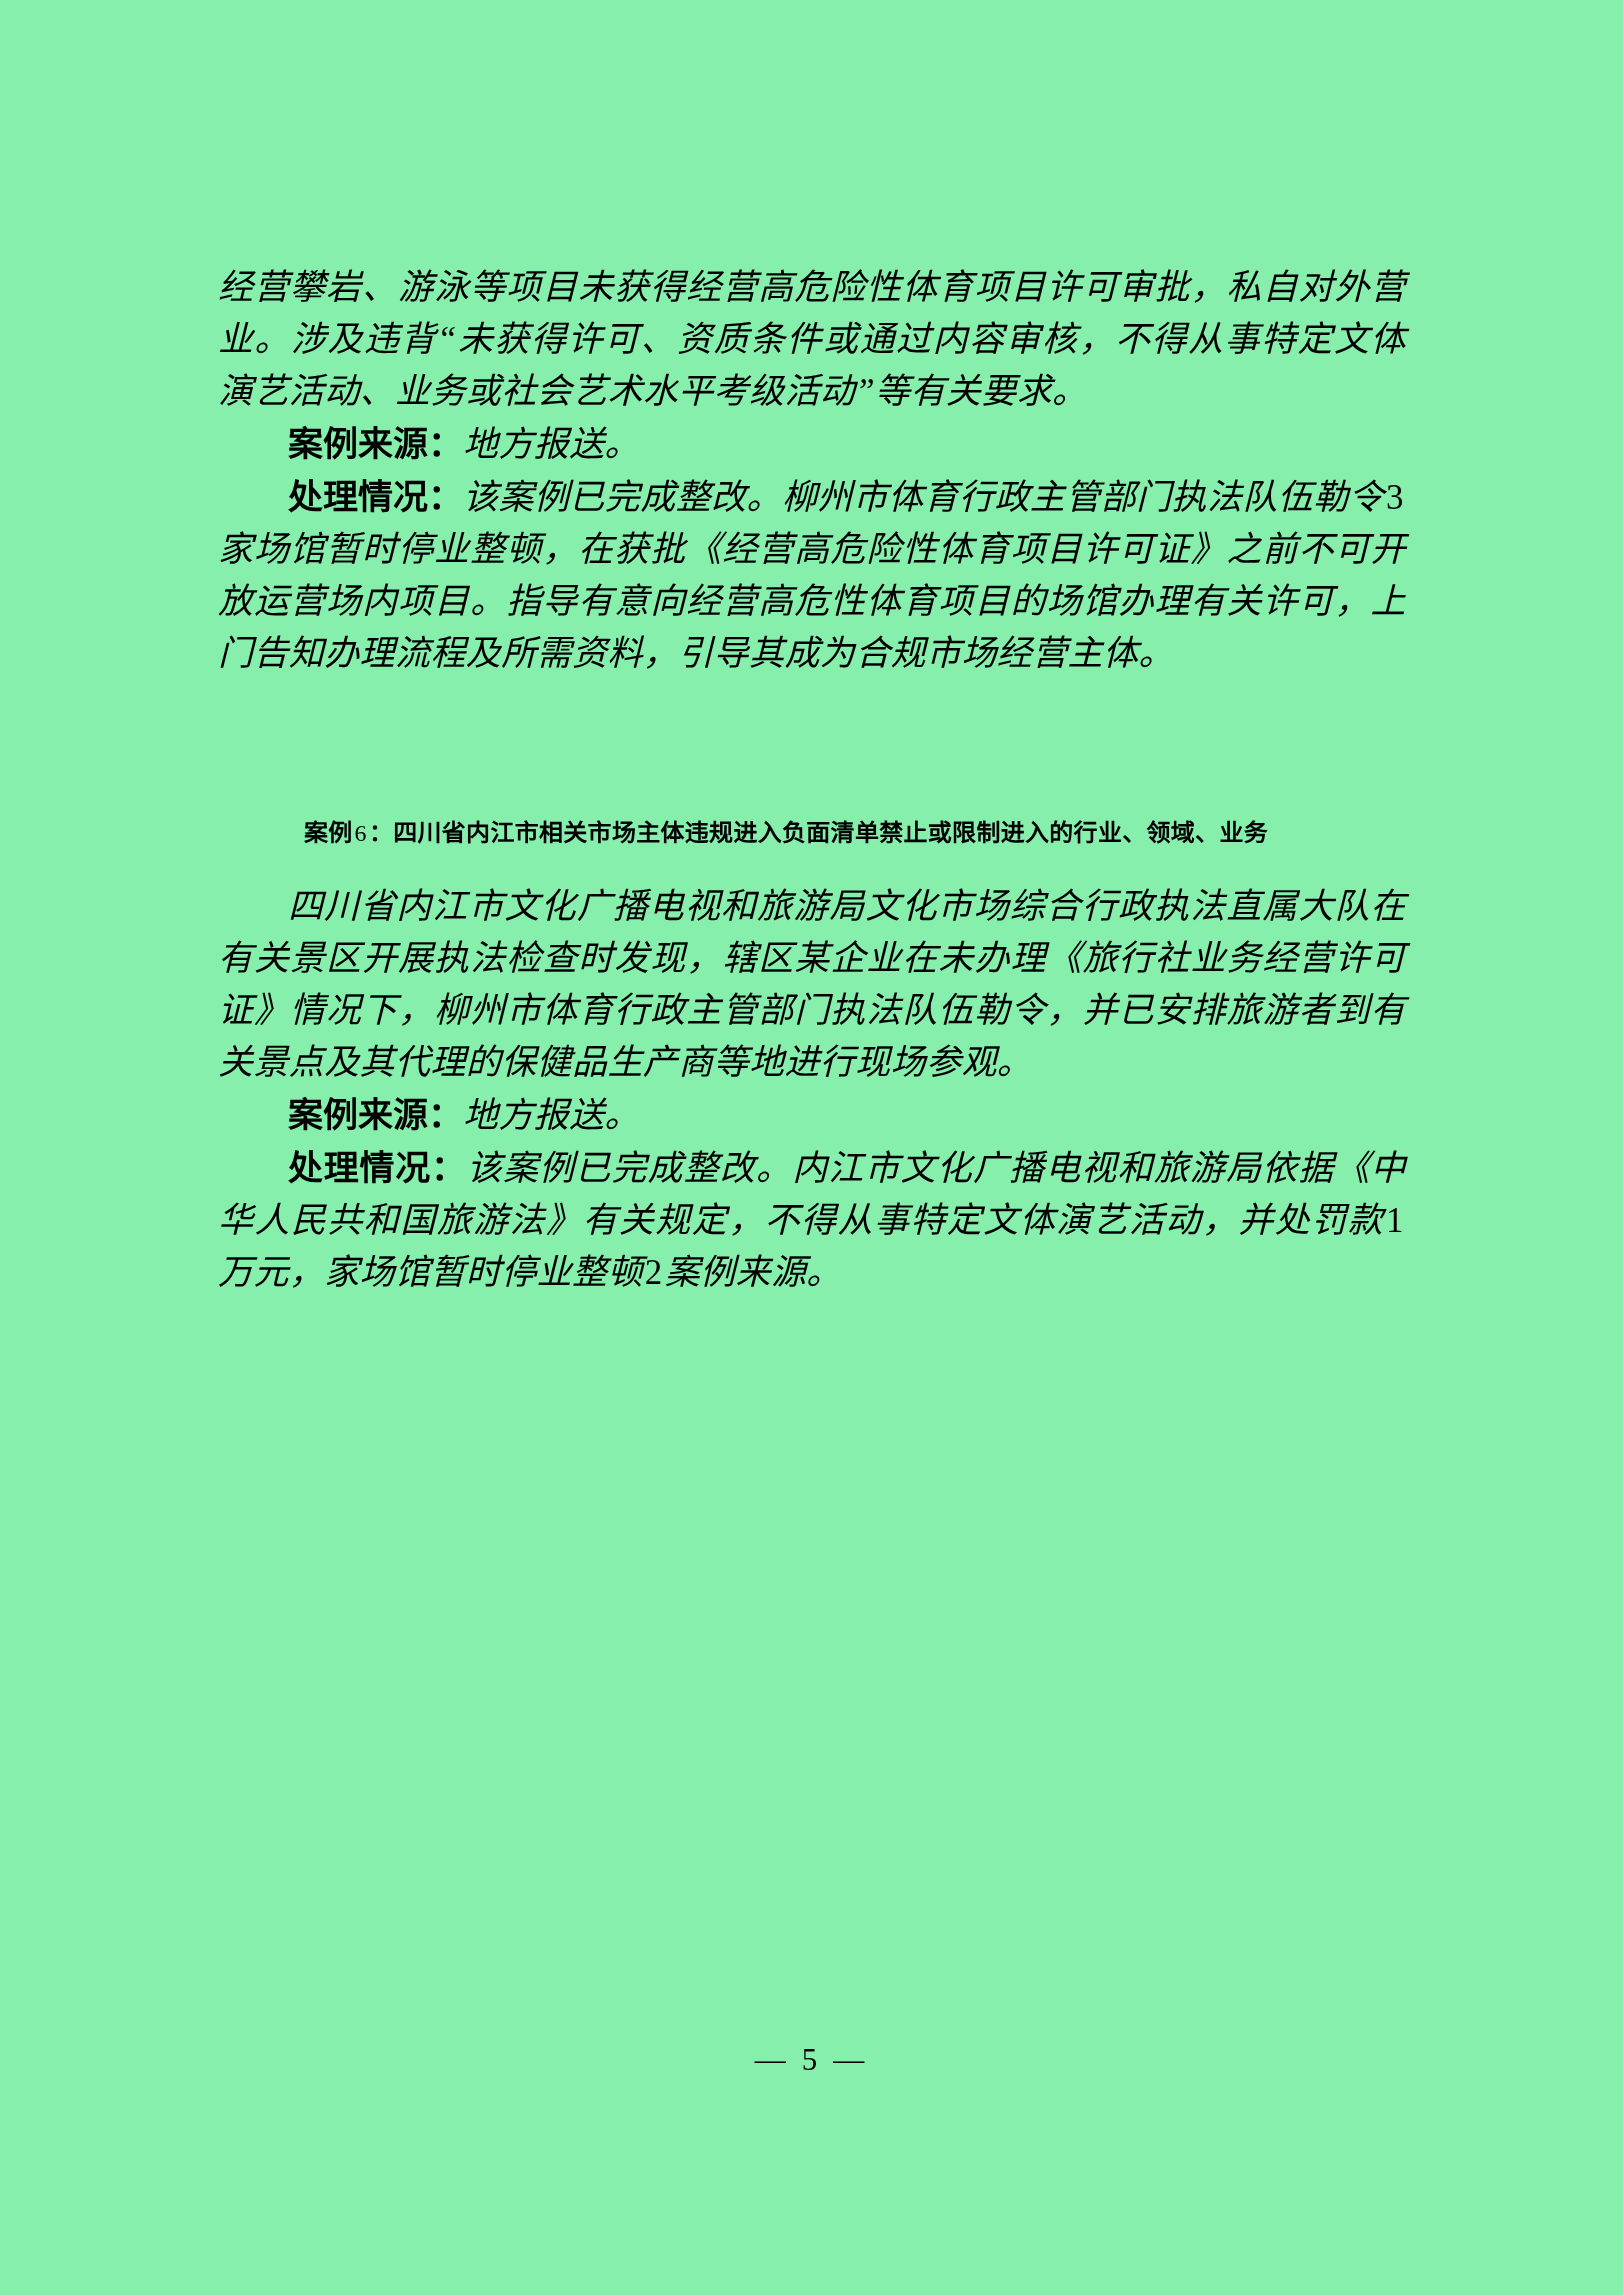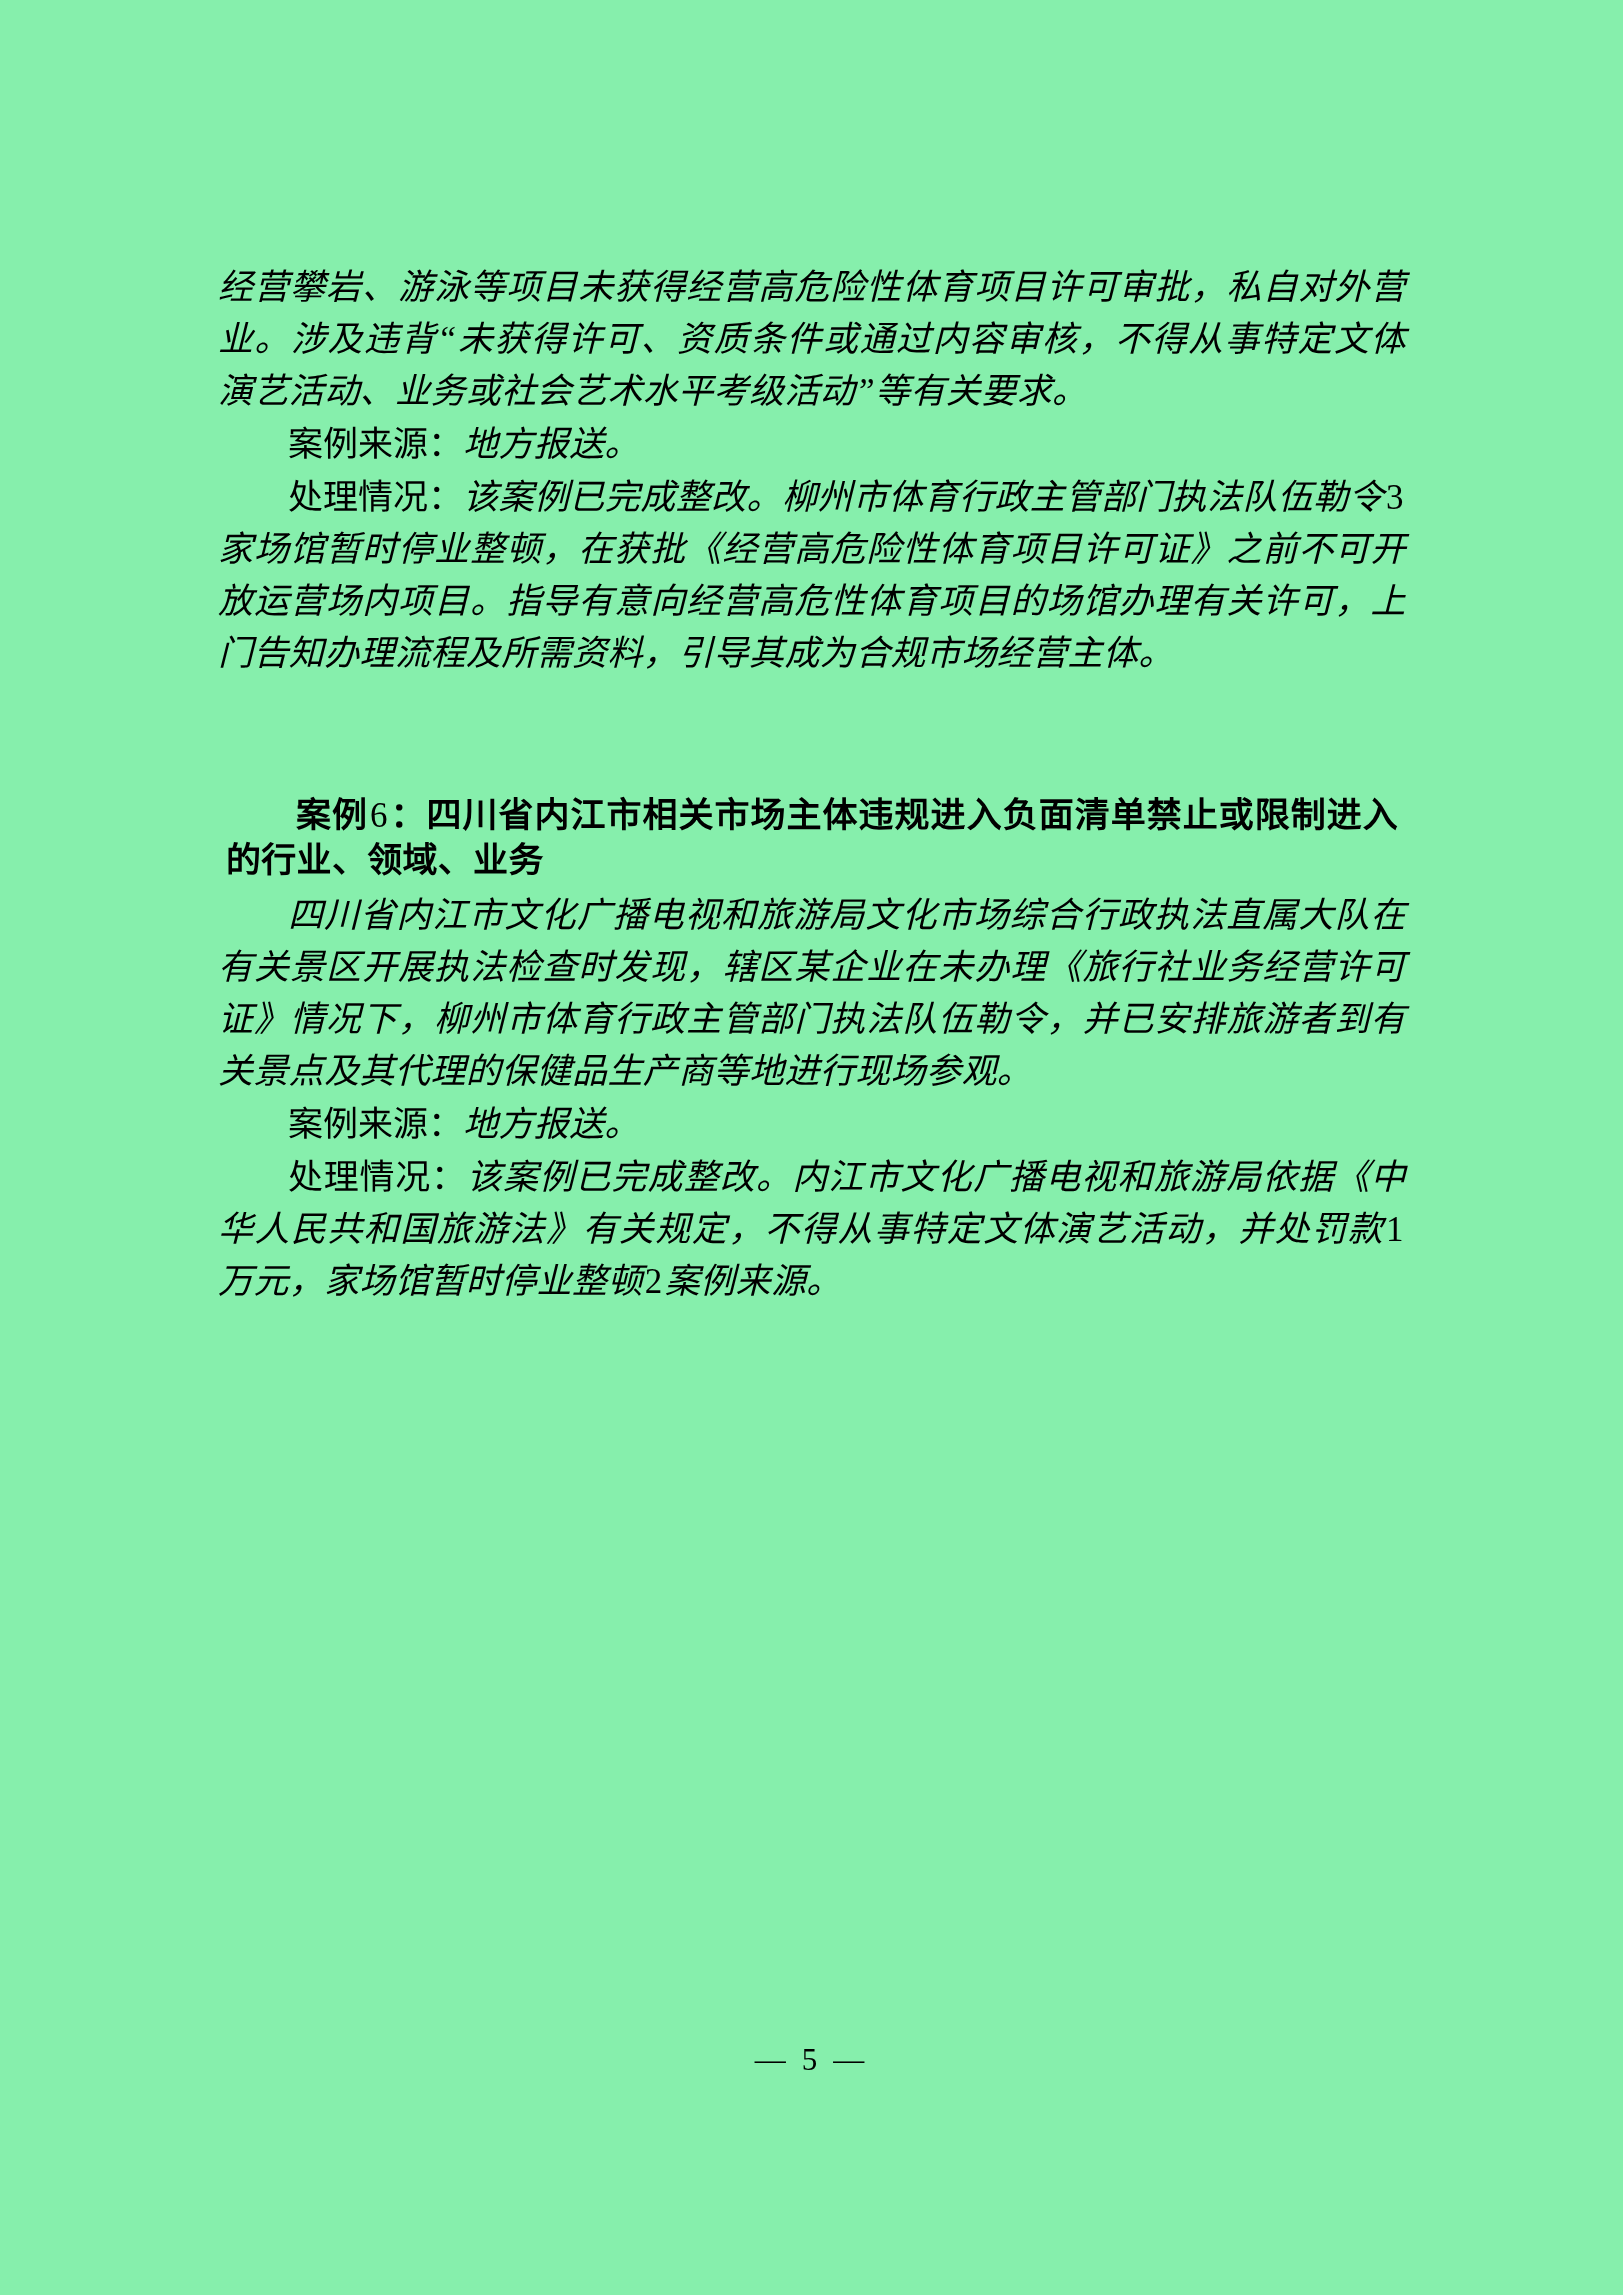--- a/index.html
+++ b/index.html
@@ -43,44 +43,44 @@
   }
 
   .para.indent {
     text-indent: 70px; 
   }
 
   
   .label {
     font-family: "Liberation Sans", "DejaVu Sans", sans-serif;
     font-style: normal;
-    font-weight: 400;
+    font-weight: 700;
     letter-spacing: 0;
   }
 
   
   .num {
     font-family: "Liberation Serif", "DejaVu Serif", serif;
     font-style: normal;
     font-weight: 400;
     padding: 0 2px;
   }
 
   
   .case-heading {
     font-family: "Liberation Sans", "DejaVu Sans", sans-serif;
     font-weight: 700;
     font-style: normal;
-    font-size: 35px;
-    line-height: 44px;
+    font-size: 24px;
+    line-height: 64px;
     text-indent: 70px;
     text-align: justify;
     text-align-last: left;
     letter-spacing: 0.3px;
-    margin: 8px;
+    margin: 16px;
   }
 
   .case-heading .num {
     font-family: "Liberation Serif", "DejaVu Serif", serif;
     font-weight: 400;
     font-style: normal;
   }
   .gap-heading { height: 105px; }
 
   

